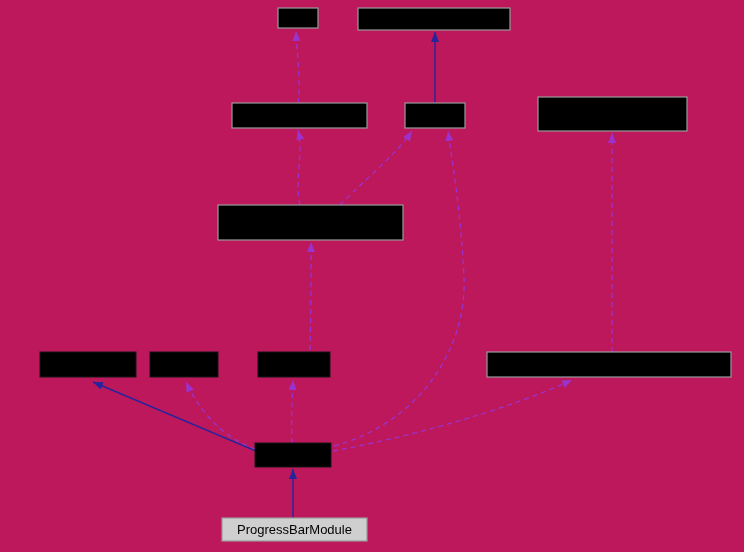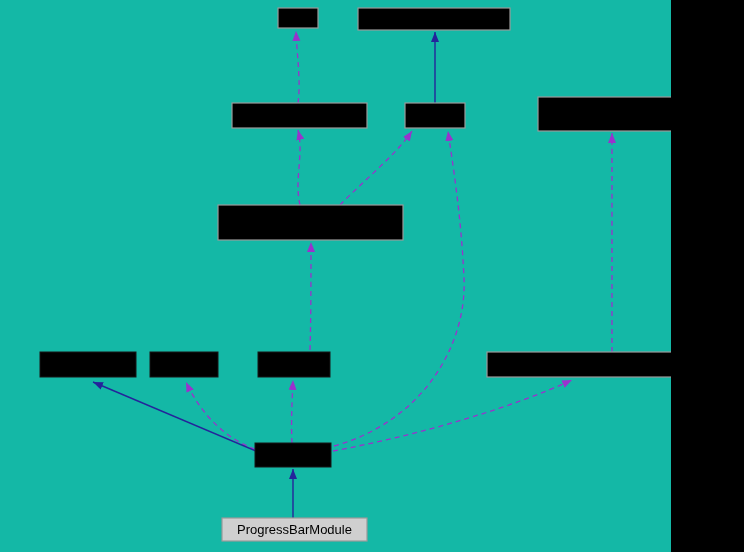--- a/index.html
+++ b/index.html
@@ -1,16 +1,16 @@
 <!DOCTYPE html>
 <html><head>
 <meta charset="utf-8">
 <style>
   html,body{margin:0;padding:0;background:#000;}
-  .stage{position:relative;width:671px;height:552px;background:#14b8a6;overflow:hidden;}
+  .stage{position:relative;width:744px;height:552px;background:#be185d;overflow:hidden;}
   svg{display:block;}
   .node{fill:#000000;stroke:#9a9a9a;stroke-width:1.2;}
   .node-hidden{fill:#000000;stroke:#161616;stroke-width:1;}
   .main-node{fill:#cfcfcf;stroke:#9a9a9a;stroke-width:1.2;}
   .edge-c{fill:none;stroke:#9a32cd;stroke-width:1.3;stroke-dasharray:5 4;}
   .edge-i{fill:none;stroke:#24249b;stroke-width:1.4;}
   .main-label{font-family:"Liberation Sans",sans-serif;font-size:13px;fill:#000000;}
 </style>
 </head>
 <body>

